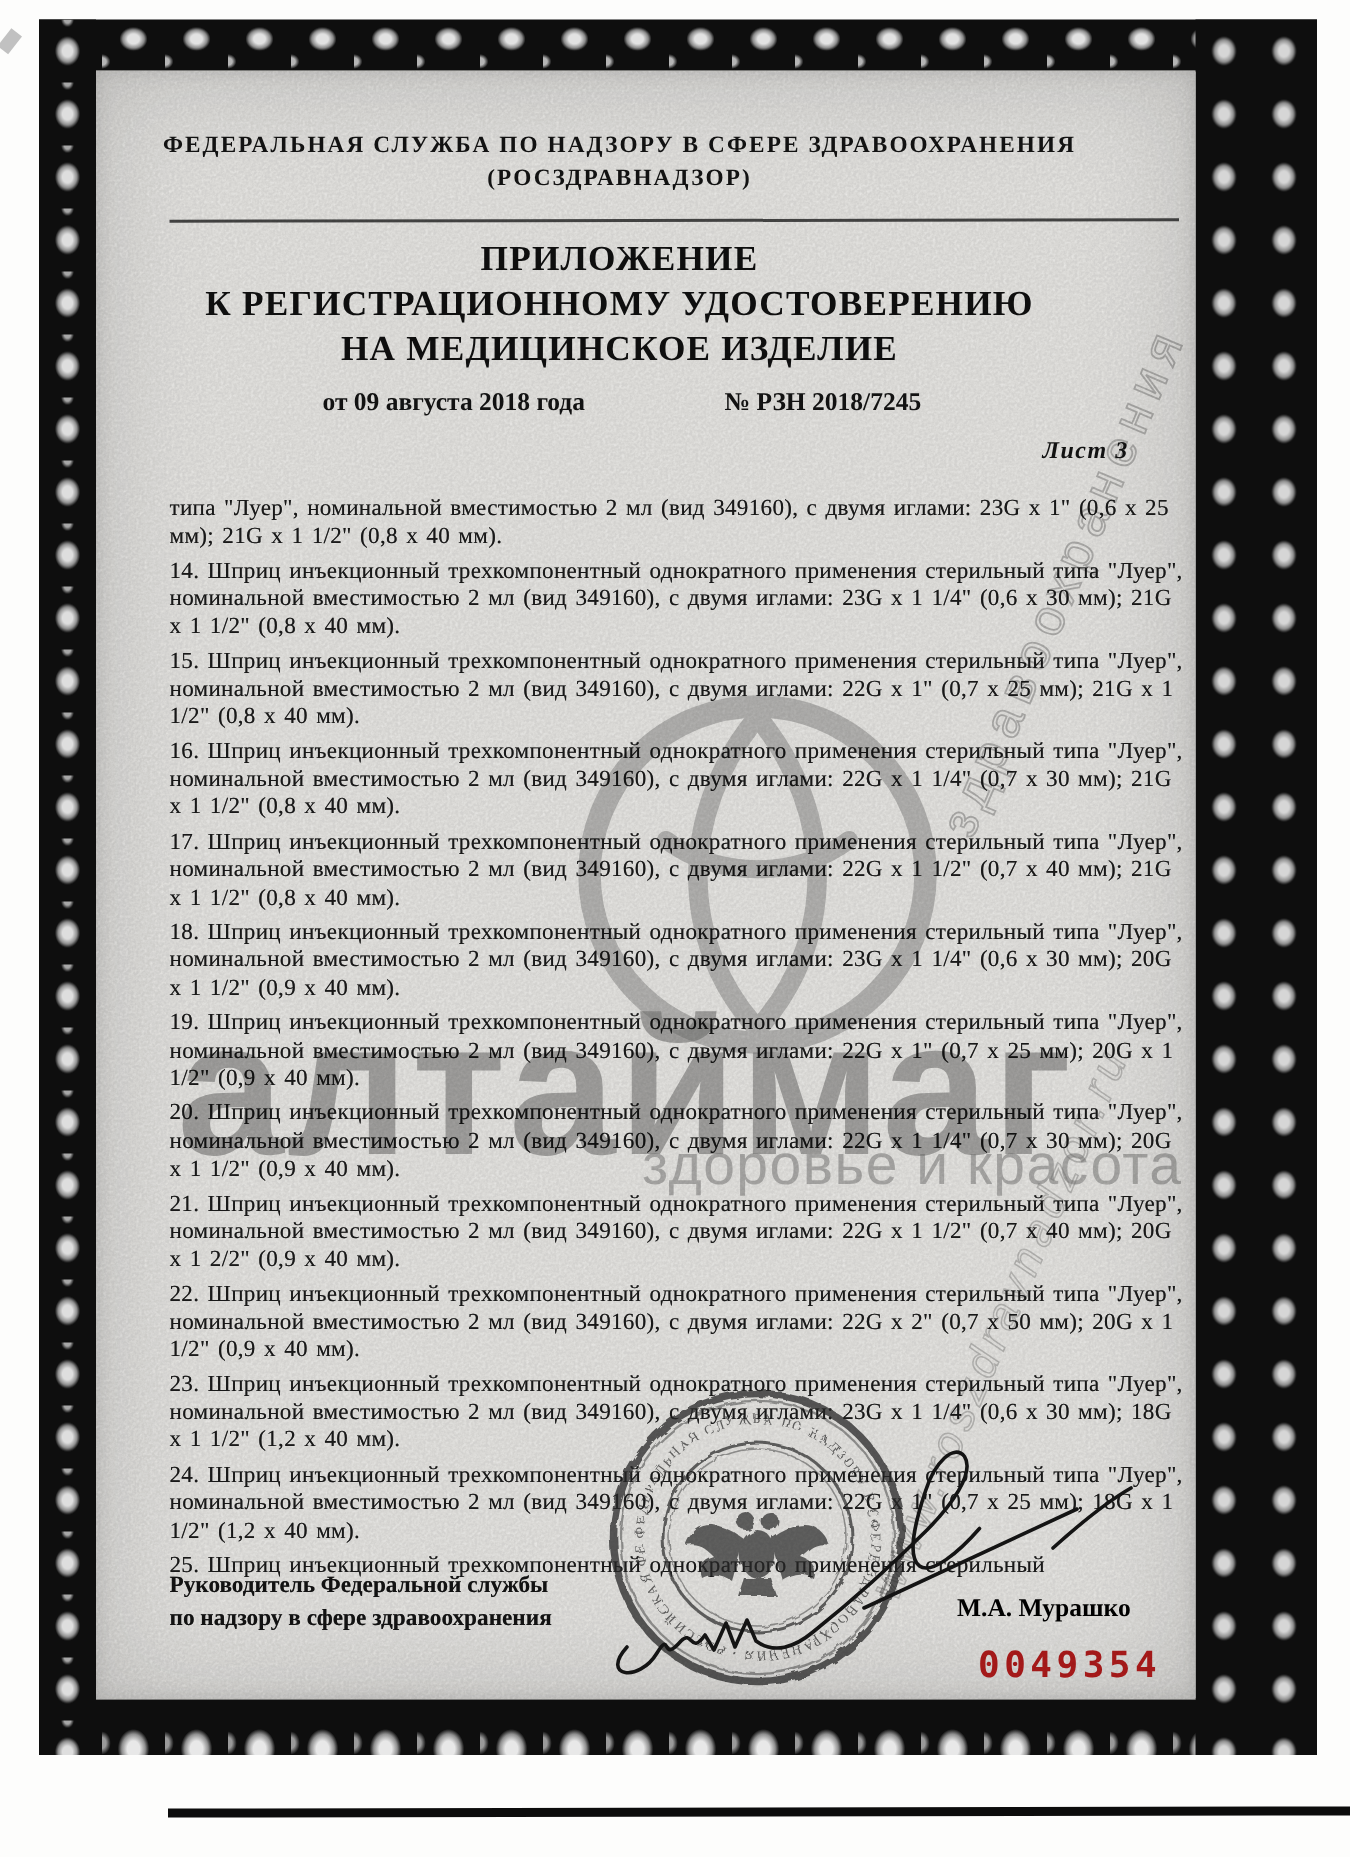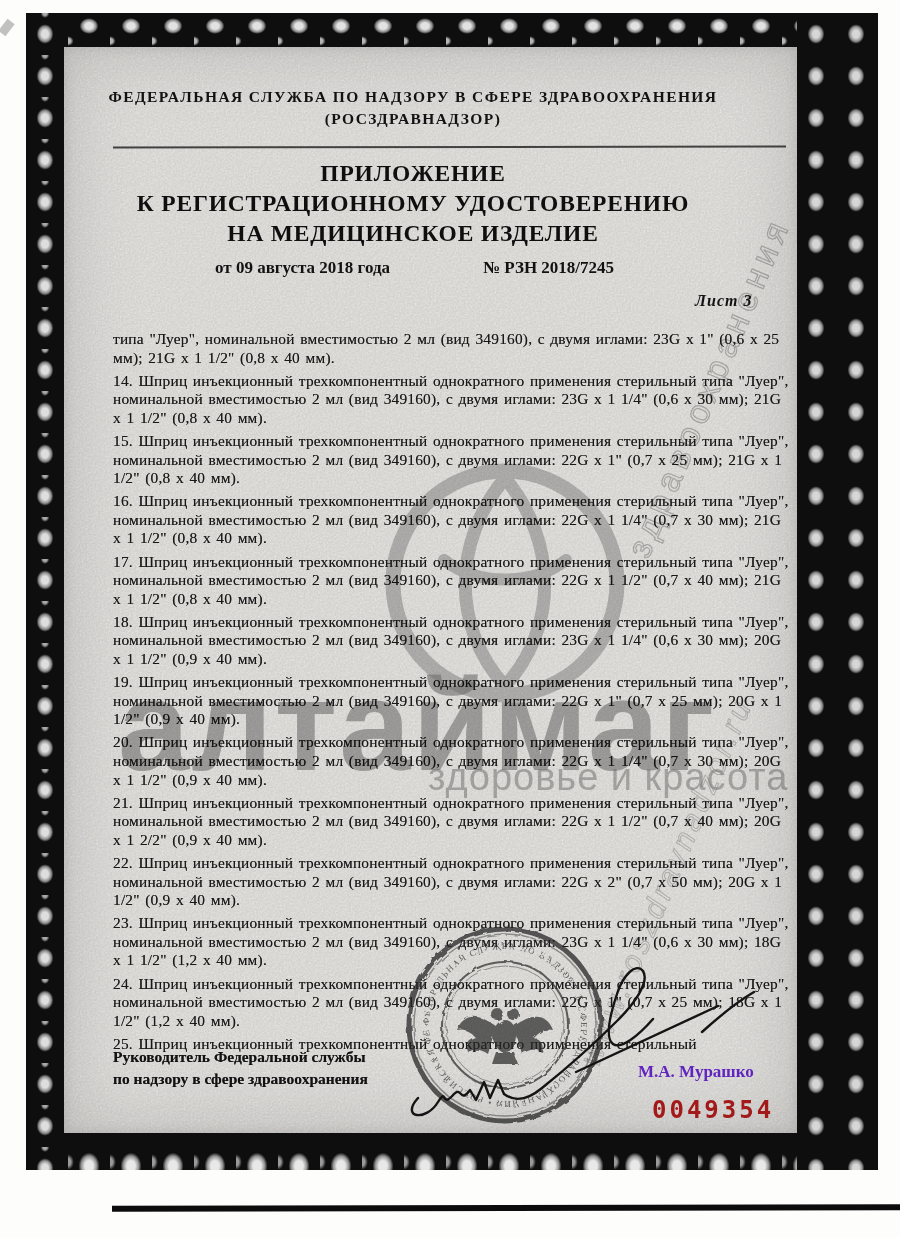--- a/index.html
+++ b/index.html
@@ -43,21 +43,21 @@
   .sheet{position:absolute;left:695px;top:292px;font-weight:bold;font-size:16px;letter-spacing:1px;color:#141414;font-style:italic;}
   
   .body-text{position:absolute;left:113px;top:330px;width:676px;height:724px;overflow:hidden;
              font-size:15.4px;line-height:18.6px;letter-spacing:.2px;word-spacing:1.5px;
              text-shadow:0 0 .4px rgba(0,0,0,.55);}
   .body-text p{margin:0 0 4.5px 0;}
   .body-text p.clipped{height:19px;overflow:hidden;margin-bottom:0;}
   
   .signer-title{position:absolute;left:113px;top:1046px;font-weight:bold;font-size:15.5px;
                 line-height:22px;color:#141414;text-shadow:0 0 .4px rgba(0,0,0,.5);}
-  .signer-name{position:absolute;left:638px;top:1062px;font-weight:bold;font-size:17px;color:#6d28d9;}
+  .signer-name{position:absolute;left:638px;top:1062px;font-weight:bold;font-size:17px;color:#000000;}
   .serial{position:absolute;left:652px;top:1096px;font-family:"DejaVu Sans Mono", monospace;
           font-weight:bold;font-size:24px;letter-spacing:3px;color:#b91c1c;}
   
   .wm-layer{position:absolute;left:0;top:0;width:900px;height:1238px;mix-blend-mode:multiply;pointer-events:none;}
   .wm-brand{position:absolute;left:118px;top:612px;font-family:"Liberation Sans", sans-serif;
             font-weight:bold;font-size:128px;letter-spacing:2px;color:rgba(128,128,128,.60);white-space:nowrap;margin-top:40px;}
   .wm-tagline{position:absolute;left:428px;top:756px;font-family:"Liberation Sans", sans-serif;
               font-size:38px;letter-spacing:1px;color:rgba(128,128,128,.52);white-space:nowrap;}
   .stamp-svg{position:absolute;left:398px;top:918px;filter:blur(.45px);opacity:.88;}
   .sig-svg{position:absolute;left:380px;top:940px;filter:blur(.25px);}

